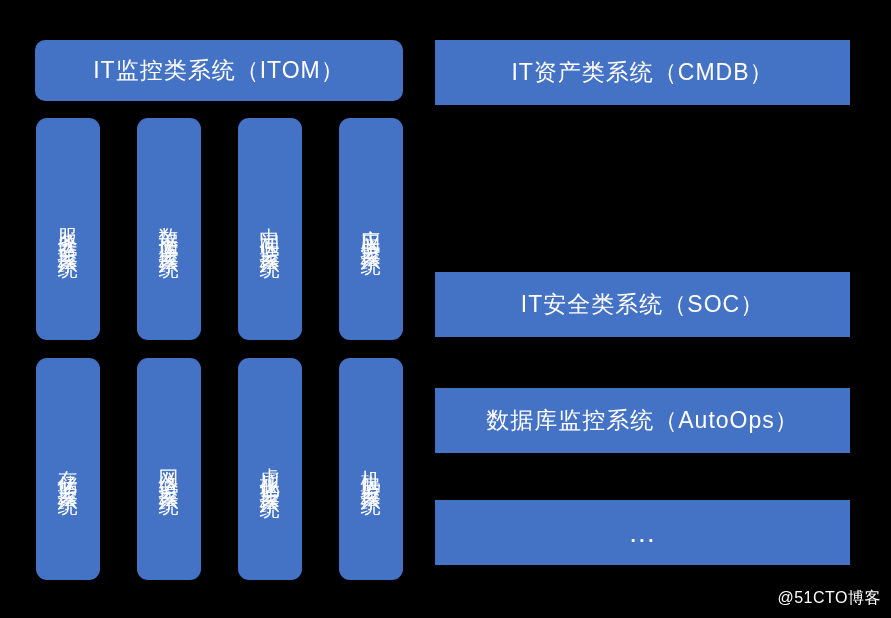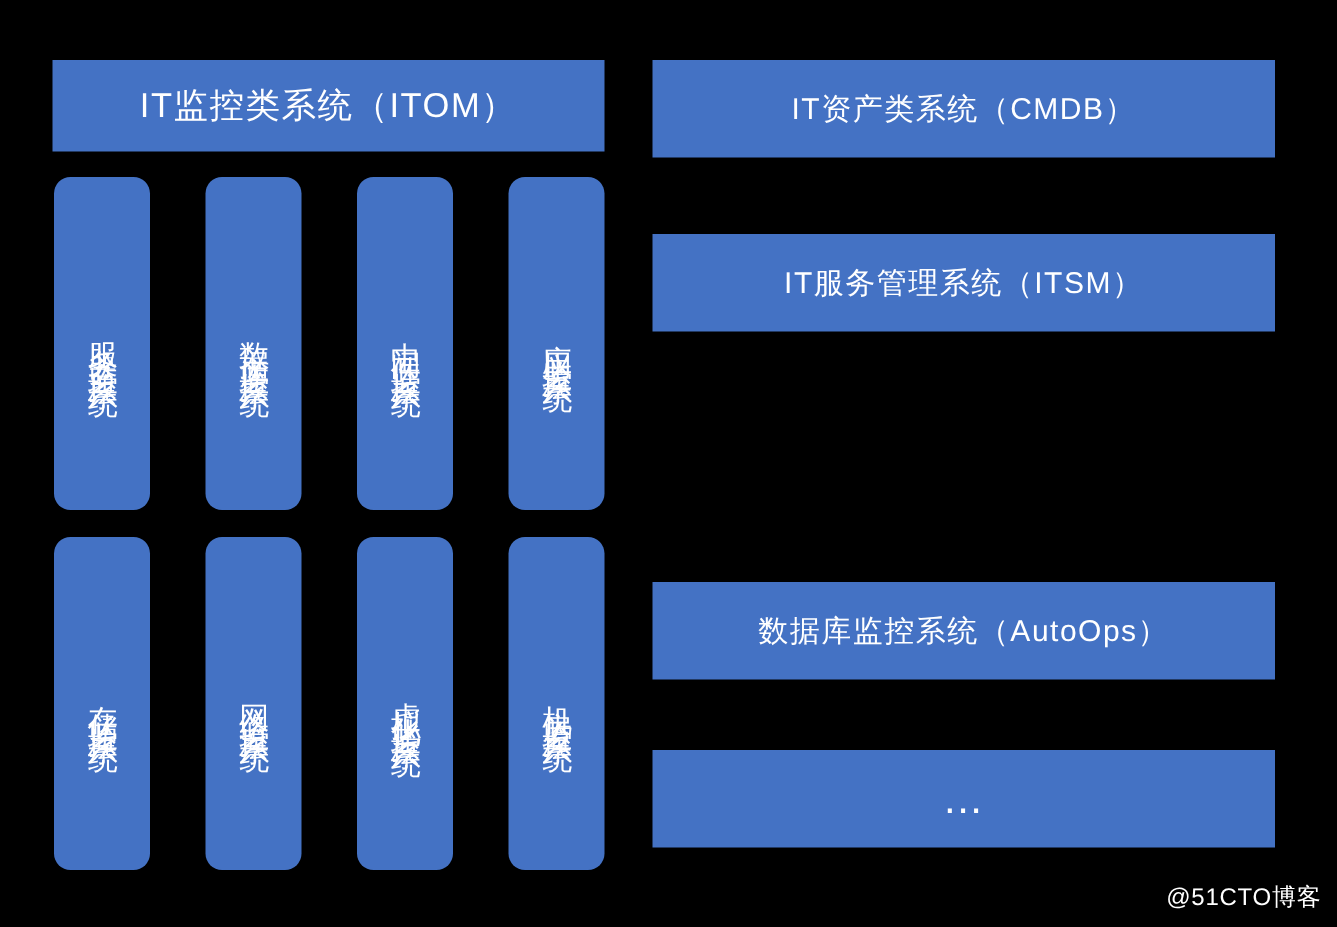--- a/index.html
+++ b/index.html
@@ -26,20 +26,21 @@
     text-align: center;
   }
   
   .left-header {
     left: 35px;
     top: 40px;
     width: 368px;
     height: 61px;
     font-size: 23px;
     letter-spacing: 1px;
+    border-radius: 10px;
   }
   
   .vcard {
     width: 64px;
     height: 222px;
     border-radius: 11px;
   }
   .vcard .vtext {
     writing-mode: vertical-rl;
     text-orientation: upright;
@@ -52,21 +53,21 @@
   .row2 { top: 358px; }
   .col1 { left: 36px; }
   .col2 { left: 137px; }
   .col3 { left: 238px; }
   .col4 { left: 339px; }
   
   .rbar {
     left: 435px;
     width: 415px;
     height: 65px;
-    font-size: 20px;
+    font-size: 23px;
     letter-spacing: 1px;
   }
   .rbar1 { top: 40px; }
   .rbar2 { top: 156px; }
   .rbar3 { top: 272px; }
   .rbar4 { top: 388px; }
   .rbar5 { top: 500px; font-size: 28px; }
   
   .watermark {
     position: absolute;
@@ -104,19 +105,19 @@
     <span class="vtext">网络监控系统</span>
   </div>
   <div class="box vcard row2 col3">
     <span class="vtext">虚拟化监控系统</span>
   </div>
   <div class="box vcard row2 col4">
     <span class="vtext">机房监控系统</span>
   </div>
 
   <div class="box rbar rbar1">IT资产类系统（CMDB）</div>
-  <div class="box rbar rbar2">IT服务管理系统（ITSM）</div>
+  <div class="box rbar rbar3">IT安全类系统（SOC）</div>
   <div class="box rbar rbar4">数据库监控系统（AutoOps）</div>
   <div class="box rbar rbar5">...</div>
 
   <div class="watermark">@51CTO博客</div>
 
 </div>
 
 </body></html>

